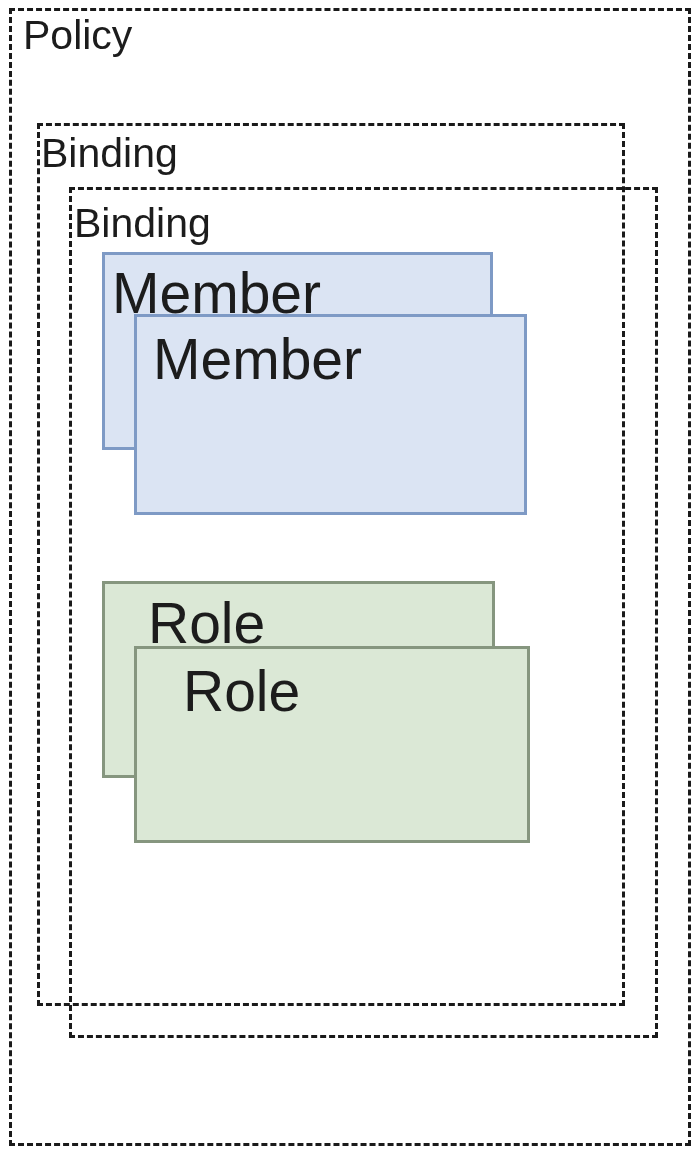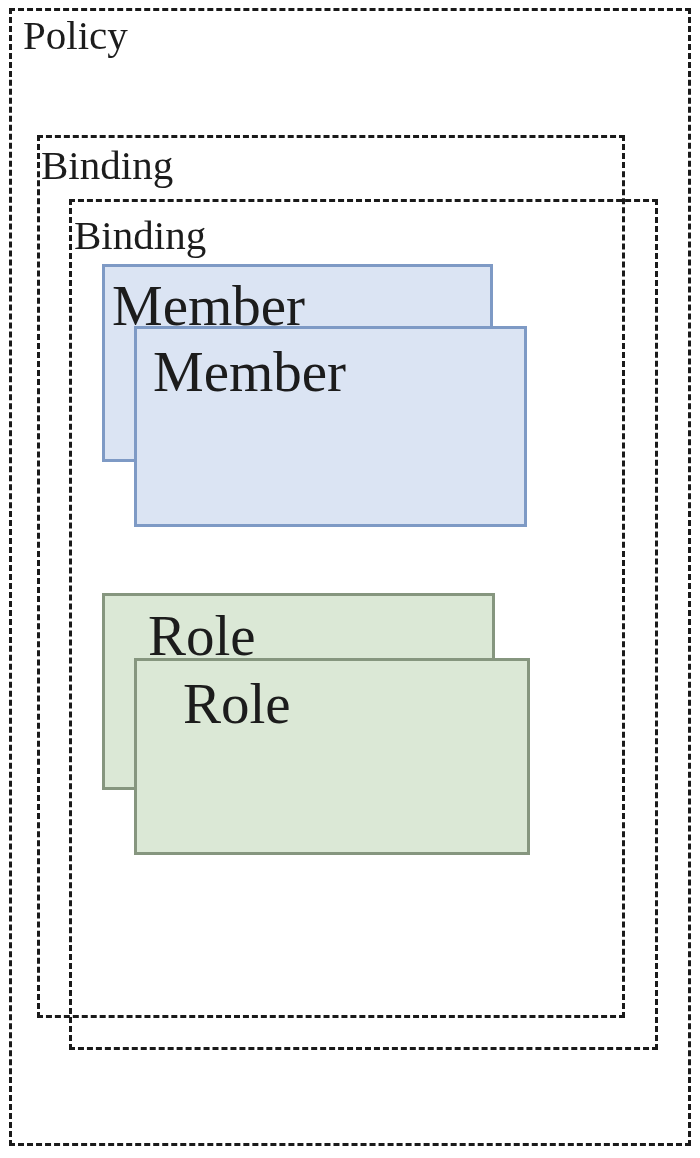--- a/index.html
+++ b/index.html
@@ -1,15 +1,15 @@
 <!DOCTYPE html>
 <html style="--member_fill: #dbe4f3; --member_border: #7e9ac5; --role_fill: #dbe8d6; --role_border: #86967f; --outline: #1a1a1a; --watermark: #5d5d5d;"><head>
 <meta charset="utf-8">
 <style>
-  * { margin: 0; padding: 0; box-sizing: border-box; font-family: Liberation Serif, serif; }
+  * { margin: 0; padding: 0; box-sizing: border-box; }
   html, body { background: #ffffff; }
   body {
     width: 700px; height: 1158px;
     font-family: "Liberation Sans", sans-serif;
     color: #1c1c1c;
     overflow: hidden;
   }
   .page {
     position: relative;
     width: 700px; height: 1158px;
@@ -37,21 +37,21 @@
     border-color: var(--member_border, #7e9ac5);
   }
   .role-card {
     background: var(--role_fill, #dbe8d6);
     border-color: var(--role_border, #86967f);
   }
   
   .policy { left: 9px; top: 8px; width: 682px; height: 1138px; }
   .policy > .box-label { left: 11px; top: 4px; }
   
-  .binding-outer { left: 25px; top: 124px; width: 588px; height: 883px; text-align: right; }
+  .binding-outer { left: 25px; top: 112px; width: 588px; height: 883px; text-align: right; }
   .binding-outer > .box-label { left: 1px; top: 7px; }
   
   .binding-inner { left: 29px; top: 61px; width: 589px; height: 851px; }
   .binding-inner > .box-label { left: 2px; top: 13px; }
   
   .member-back  { left: 30px; top: 62px;  width: 391px; height: 198px; }
   .member-back  > .box-label { left: 7px;  top: 10px; }
   .member-front { left: 62px; top: 124px; width: 393px; height: 201px; }
   .member-front > .box-label { left: 16px; top: 14px; }
   

